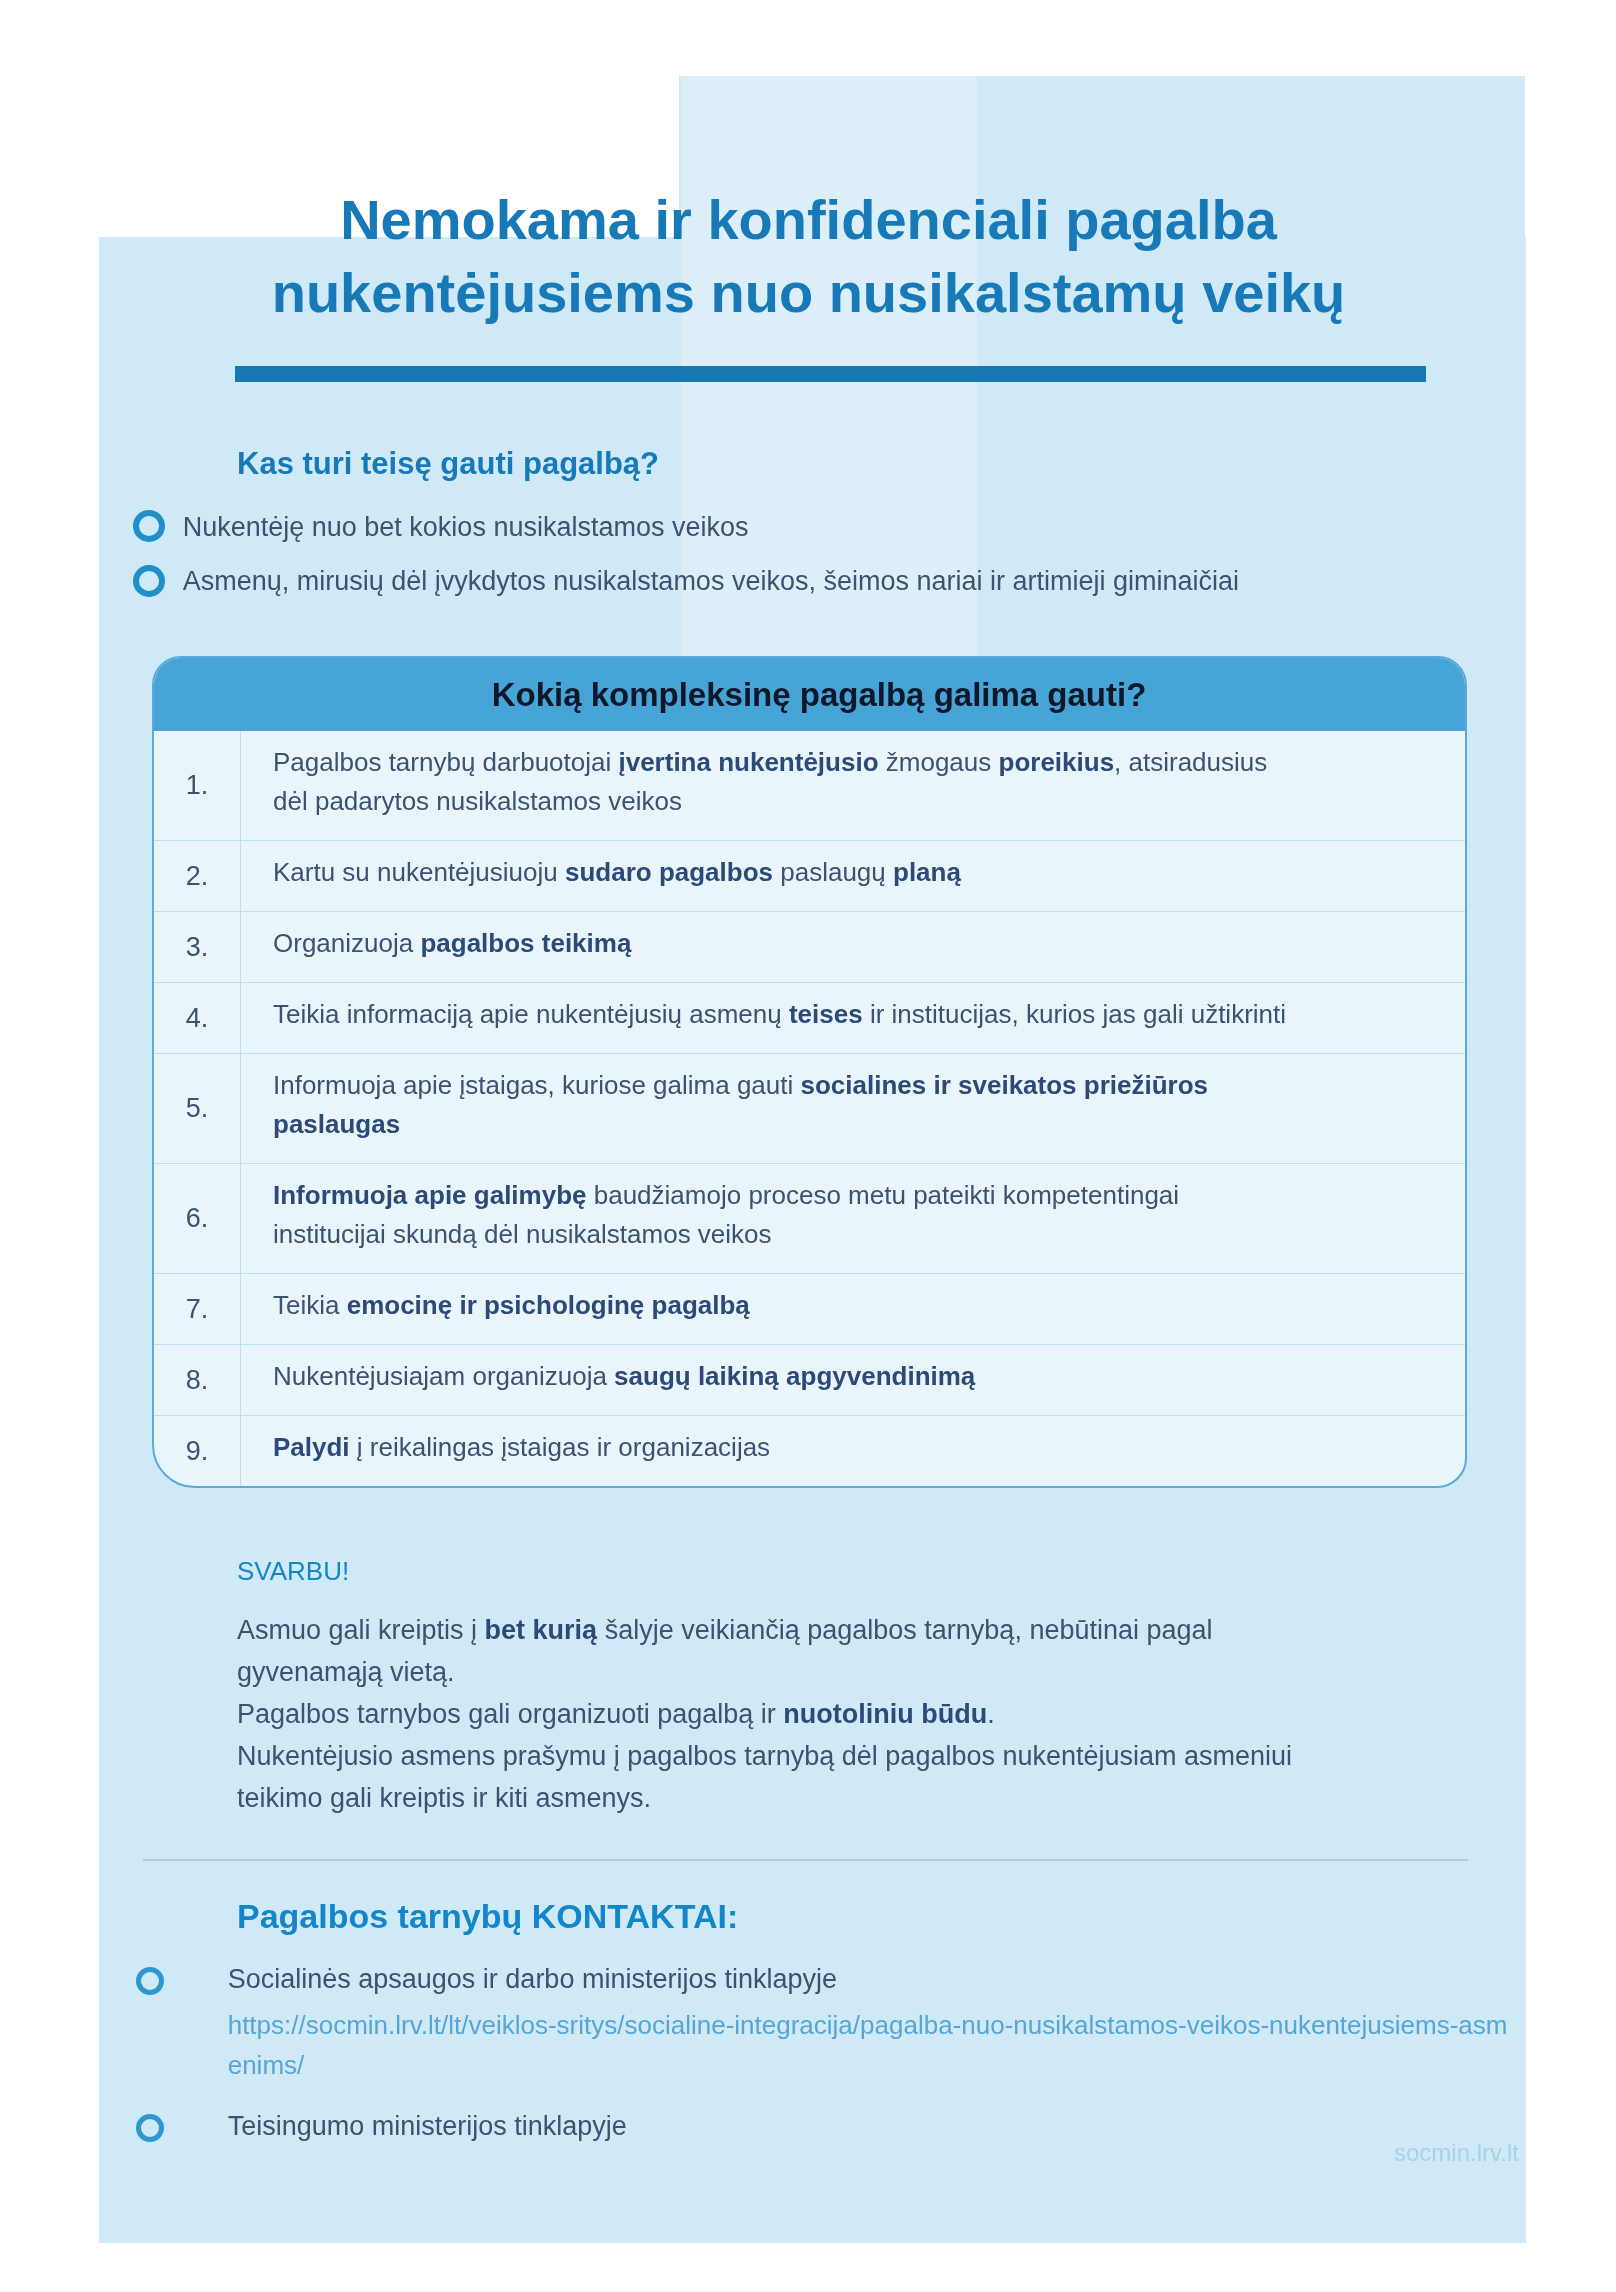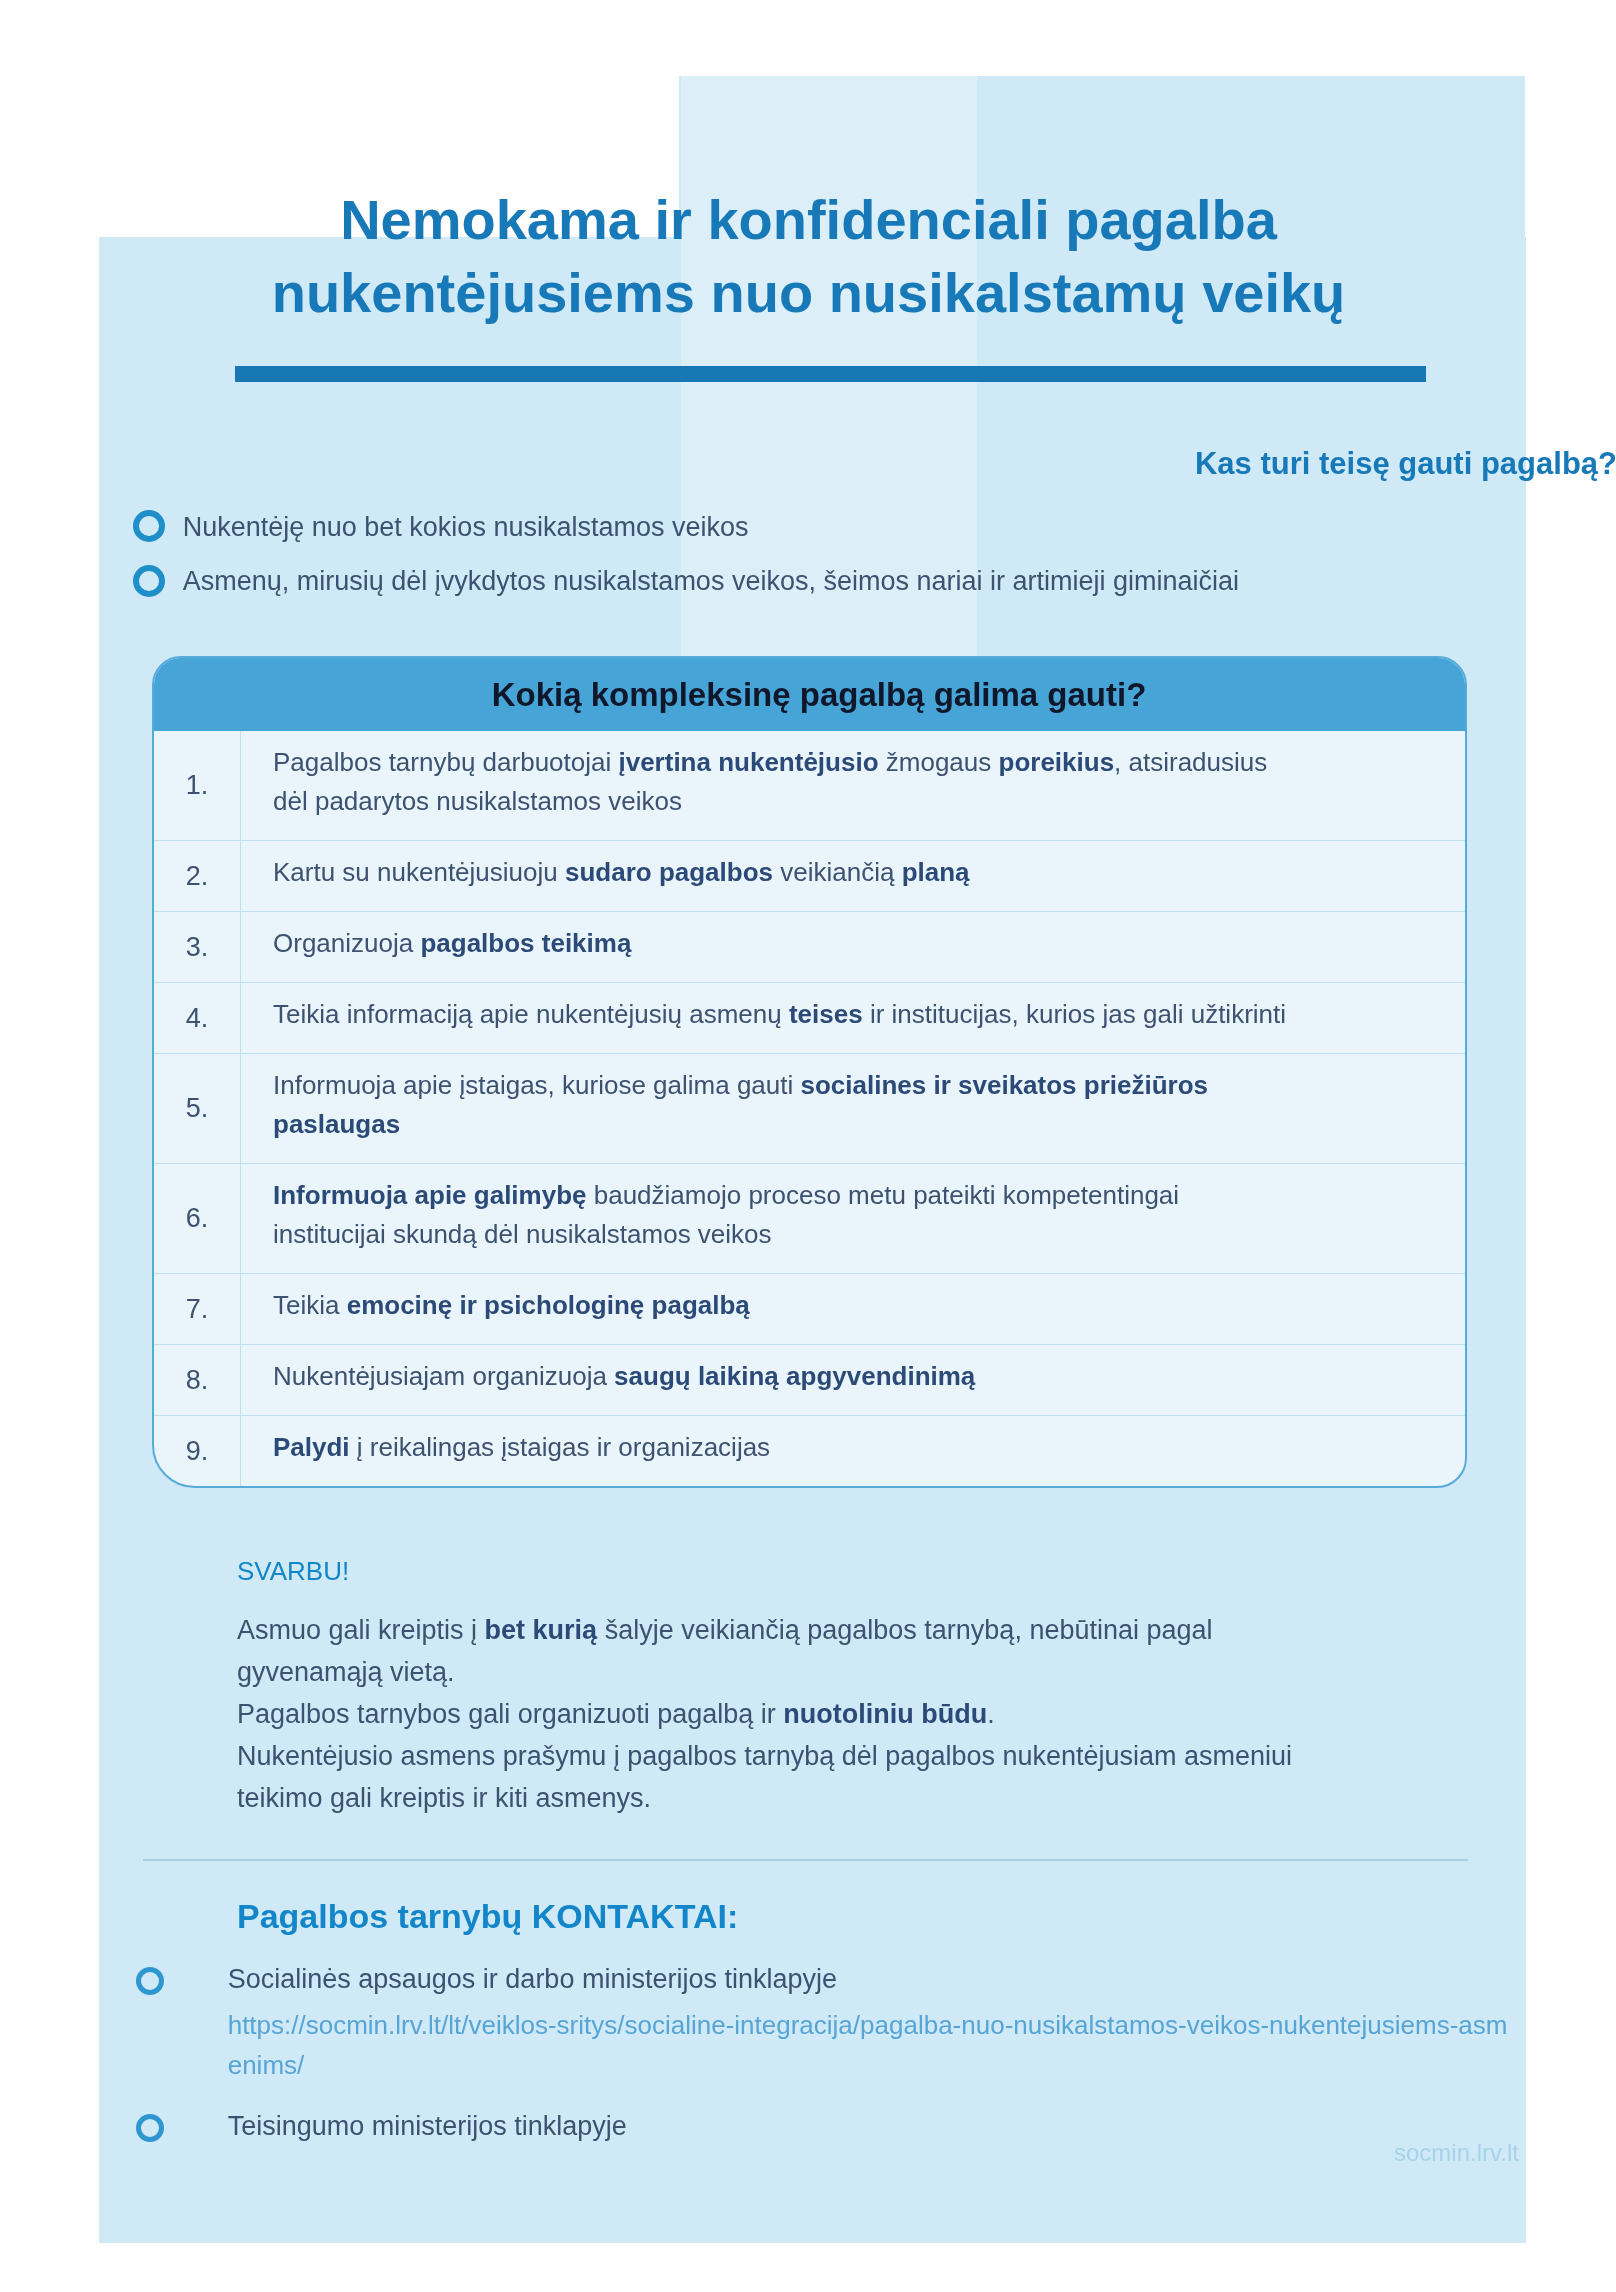--- a/index.html
+++ b/index.html
@@ -33,22 +33,22 @@
 
   h1.title{
     margin:184px 143px 0;
     text-align:center;
     font-size:56px;line-height:1.3;font-weight:bold;
     color:var(--title-blue);
   }
   .title-rule{margin:36px 0 0 235px;width:1191px;height:16px;background:var(--rule-blue);}
 
   h2.elig-h{
-    margin:64px 0 0 237px;
-    font-size:31px;font-weight:bold;color:var(--title-blue);text-align:right;
+    margin:64px 14px 0 237px;
+    font-size:31px;font-weight:bold;color:var(--title-blue);
   }
   ul.elig{list-style:none;margin:27px 16px 0 133px;padding:0;}
   ul.elig li{display:flex;align-items:flex-start;margin-top:18px;
     font-size:27px;line-height:1.35;color:var(--body-text);}
   .ring{flex:0 0 auto;width:19.7px;height:19.7px;border:6.3px solid var(--bullet-ring);
     border-radius:50%;margin:1.8px 18px 0 0;box-sizing:content-box;}
 
   .help-table{
     margin:57px 0 0 152px;width:1315px;
     border:2.7px solid var(--table-border);
@@ -129,21 +129,21 @@
 
     <div class="help-table">
       <div class="table-header">Kokią kompleksinę pagalbą galima gauti?</div>
       <div id="tableBody">
           <div class="trow">
             <div class="tnum">1.</div>
             <div class="ttext"><span>Pagalbos tarnybų darbuotojai </span><span class="b">įvertina nukentėjusio</span><span> žmogaus </span><span class="b">poreikius</span><span>, atsiradusius</span><br><span>dėl padarytos nusikalstamos veikos</span></div>
           </div>
           <div class="trow">
             <div class="tnum">2.</div>
-            <div class="ttext"><span>Kartu su nukentėjusiuoju </span><span class="b">sudaro pagalbos</span><span> veikiančią </span><span class="b">planą</span></div>
+            <div class="ttext"><span>Kartu su nukentėjusiuoju </span><span class="b">sudaro pagalbos</span><span> paslaugų </span><span class="b">planą</span></div>
           </div>
           <div class="trow">
             <div class="tnum">3.</div>
             <div class="ttext"><span>Organizuoja </span><span class="b">pagalbos teikimą</span></div>
           </div>
           <div class="trow">
             <div class="tnum">4.</div>
             <div class="ttext"><span>Teikia informaciją apie nukentėjusių asmenų </span><span class="b">teises</span><span> ir institucijas, kurios jas gali užtikrinti</span></div>
           </div>
           <div class="trow">

